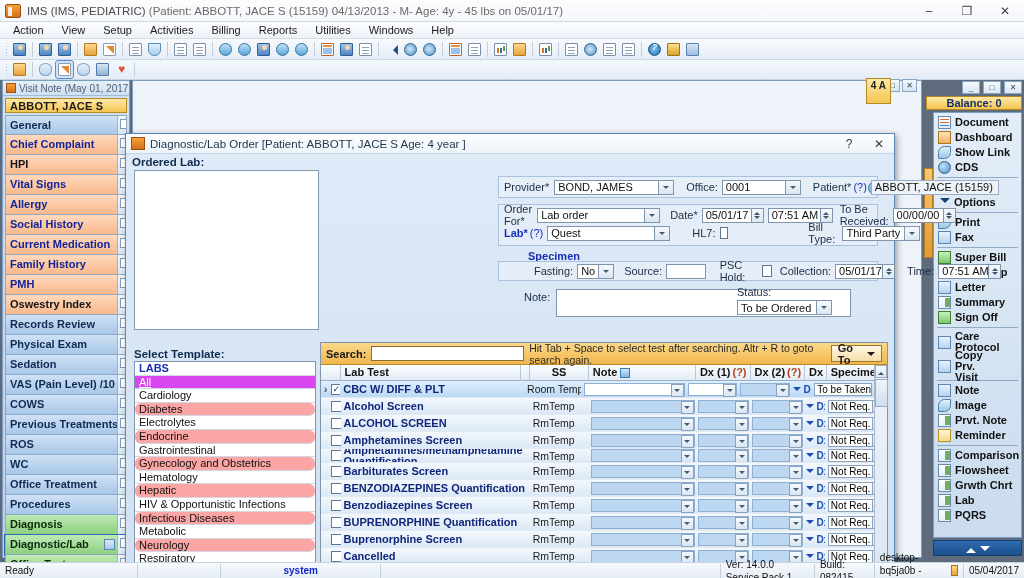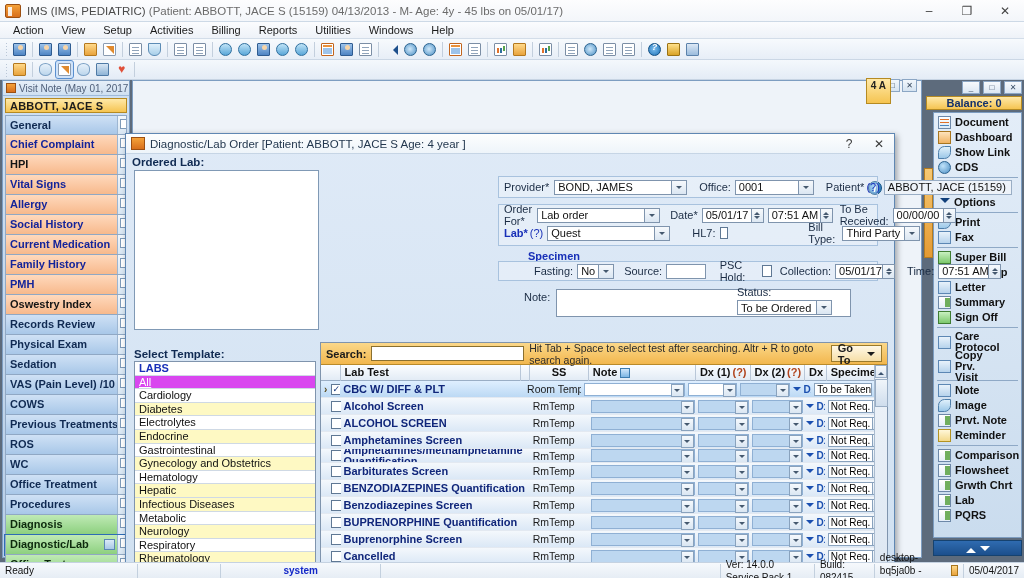--- a/index.html
+++ b/index.html
@@ -283,21 +283,21 @@
   .info-i{
     position:absolute;right:14px;top:27px;width:14px;height:14px;border-radius:50%;
     background:radial-gradient(circle at 4px 4px,#7fc0f0,#1668ad);border:1px solid #0f4d80;
     color:#fff;font-size:10px;font-weight:bold;text-align:center;line-height:13px;font-style:italic;
   }
 
   
   .tpl-lbl{position:absolute;left:8px;top:214px;font-weight:bold;color:#102a52;font-size:11.5px;}
   .tpl-box{position:absolute;left:8px;top:227px;width:182px;height:245px;background:#fff;border:1px solid #7f94ad;overflow:hidden;}
   .tpl-row{height:13.6px;line-height:13px;font-size:11px;color:#111;padding-left:4px;border-bottom:1px solid #cfd9e4;white-space:nowrap;}
-  .tpl-row.alt{background:#fef9c3;}
+  .tpl-row.alt{background:#fca5a5;border-radius:6px;}
   .tpl-row.head{color:#1830b8;font-weight:bold;}
   .tpl-row.sel{background:#d946ef;color:#fff;text-decoration:underline;}
 
   
   .grid-wrap{position:absolute;left:194px;top:208px;width:568px;height:264px;border:1px solid #7f94ad;background:#fff;}
   .search-bar{
     height:22px; background:linear-gradient(#fbd88a,#f2b74e);
     border-bottom:1px solid #b98a2a; display:flex; align-items:center; padding:0 5px; gap:5px;
   }
   .search-lbl{font-weight:bold;color:#1b1b1b;font-size:11px;}
@@ -800,21 +800,21 @@
       <div class="form-area">
         <div class="ordered-lab-lbl">Ordered Lab:</div>
         <div class="ordered-lab-box"></div>
 
         <div class="info-i">i</div>
 
         <div class="panelbox" style="left:372px;top:22px;width:380px;height:22px;"></div>
         <div class="frm-row" style="left:378px;top:24px;">
           <span class="lab req">Provider</span>
           <span class="combo" style="margin-left:5px;">
-            <span class="fld" style="width:118px;">BOND, JAMES</span>
+            <span class="fld" style="width:105px;">BOND, JAMES</span>
             <span class="arrow">
                 <i class="chev"></i>
               </span>
           </span>
           <span class="lab" style="margin-left:12px;">Office:</span>
           <span class="combo" style="margin-left:4px;">
             <span class="fld" style="width:64px;">0001</span>
             <span class="arrow">
                 <i class="chev"></i>
               </span>
@@ -930,20 +930,21 @@
           <div class="tpl-row head">LABS</div>
           <div class="tpl-row sel">All</div>
           <div class="tpl-row">Cardiology</div>
           <div class="tpl-row alt">Diabetes</div>
           <div class="tpl-row">Electrolytes</div>
           <div class="tpl-row alt">Endocrine</div>
           <div class="tpl-row">Gastrointestinal</div>
           <div class="tpl-row alt">Gynecology and Obstetrics</div>
           <div class="tpl-row">Hematology</div>
           <div class="tpl-row alt">Hepatic</div>
+          <div class="tpl-row">HIV &amp; Opportunistic Infections</div>
           <div class="tpl-row alt">Infectious Diseases</div>
           <div class="tpl-row">Metabolic</div>
           <div class="tpl-row alt">Neurology</div>
           <div class="tpl-row">Respiratory</div>
           <div class="tpl-row alt">Rheumatology</div>
         </div>
 
       <div class="grid-wrap">
         <div class="search-bar">
           <span class="search-lbl">Search:</span>

